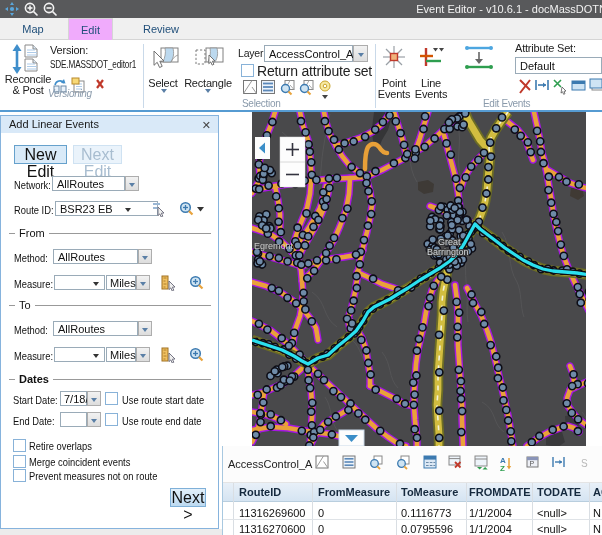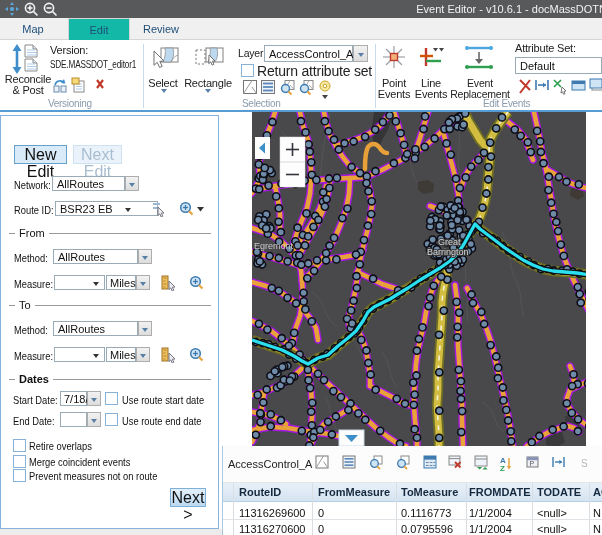--- a/index.html
+++ b/index.html
@@ -6,21 +6,21 @@
 html,body { width:602px; height:535px; overflow:hidden; background:#fff;
   font-family:"Liberation Sans", sans-serif; }
 .abs { position:absolute; }
 #stage { position:relative; width:602px; height:535px; background:#fff; overflow:hidden; }
 
 #topbar { left:0; top:0; width:602px; height:18px; background:#58595b; }
 #title { right:-5px; top:3px; color:#f2f2f2; font-size:11px; white-space:nowrap; }
 
 #tabstrip { left:0; top:18px; width:602px; height:22px; background:#f0f0f0; border-bottom:1px solid #d5d5d5;}
 .tab { position:absolute; top:0; height:22px; font-size:11px; color:#1f4e79; text-align:center; line-height:23px; }
-#tab-edit { left:68px; width:62px; background:#14b8a6; border:1px solid #d5d5d5; border-bottom:none; height:23px; }
+#tab-edit { left:68px; width:45px; background:#f0abfc; border:1px solid #d5d5d5; border-bottom:none; height:23px; }
 
 #ribbon { left:0; top:40px; width:602px; height:70px; background:#fff; }
 #ribbonline { left:0; top:110px; width:602px; height:2px; background:#569bd2; }
 .glabel { position:absolute; font-size:10px; color:#8a9aab; letter-spacing:-0.3px; }
 .vsep { position:absolute; top:4px; width:1px; height:64px; background:#c9d9e9; }
 .rtext { position:absolute; font-size:11px; color:#222; text-align:center; line-height:11px; white-space:nowrap; letter-spacing:-0.2px;}
 .sqz { transform-origin:0 0; transform:scaleX(0.82); }
 .combo { position:absolute; background:#fff; border:1px solid #9aabb8; font-size:11px; color:#111; white-space:nowrap; }
 .combobtn { position:absolute; background:linear-gradient(#f2f2f2,#ddd); border:1px solid #adadad; }
 .combobtn:after, .darr:after { content:""; position:absolute; left:50%; top:50%; margin:-1px 0 0 -3px;
@@ -111,21 +111,21 @@
         <rect x="1" y="9" width="5" height="6" fill="#eaf2fa" stroke="#6b8aa8"></rect>
         <rect x="8" y="9" width="5" height="6" fill="#eaf2fa" stroke="#6b8aa8"></rect>
         <rect x="21" y="4" width="10" height="11" fill="#fff" stroke="#8a8a8a"></rect>
         <line x1="23" y1="7" x2="29" y2="7" stroke="#aecbe8"></line>
           <line x1="23" y1="9.5" x2="29" y2="9.5" stroke="#aecbe8"></line>
           <line x1="23" y1="12" x2="29" y2="12" stroke="#aecbe8"></line>
         <rect x="19" y="1" width="7" height="6" fill="#f7d978" stroke="#b98a2a"></rect>
         <path d="M44 3 l6 8 M50 3 l-6 8" stroke="#c0392b" stroke-width="2.2"></path>
       </g>
     </svg>
-    <div class="glabel" style="left:48px;top:58px;">Versioning</div>
+    <div class="glabel" style="left:48px;top:48px;font-style:italic;">Versioning</div>
     <div class="vsep" style="left:143px;"></div>
 
     <svg class="abs" style="left:152px;top:7px" width="75" height="22" viewBox="0 0 75 22">
       <g>
         <rect x="9" y="1" width="17" height="14" fill="#fff" stroke="#808080"></rect>
         <path d="M13 1 c1 5 0 9 -2 14 l8 0 c3 -5 3 -9 2 -14 z" fill="#bcd9ef" stroke="#909090" stroke-width="0.8"></path>
         <path d="M26 8 c-3 1 -5 3 -7 7" fill="none" stroke="#909090" stroke-width="0.8"></path>
         <path d="M2 4 l10 10 -4.2 0.3 2.4 5 -2.6 1.2 -2.4 -5.2 -3.2 3 z" fill="#fff" stroke="#707070"></path>
       </g>
       <g transform="translate(44,0)">
@@ -195,21 +195,20 @@
       <circle cx="3" cy="4" r="2" fill="#4da6e0"></circle>
         <circle cx="27" cy="4" r="2" fill="#4da6e0"></circle>
       <line x1="15" y1="8" x2="15" y2="16" stroke="#666" stroke-width="1.6"></line>
       <path d="M15 20 l4 -5 -8 0 z" fill="#666"></path>
       <line x1="2" y1="23" x2="28" y2="23" stroke="#2e9e4f" stroke-width="2.4"></line>
       <circle cx="3" cy="23" r="2" fill="#2e9e4f"></circle>
         <circle cx="27" cy="23" r="2" fill="#2e9e4f"></circle>
     </svg>
     <div class="rtext" style="left:371px;top:38px;width:46px;">Point<br>Events</div>
     <div class="rtext" style="left:411px;top:38px;width:40px;">Line<br>Events</div>
-    <div class="rtext" style="left:447px;top:38px;width:66px;font-size:10.5px;">Event<br>Replacement</div>
     <div class="rtext" style="left:515px;top:3px;text-align:left;">Attribute Set:</div>
     <div class="combo" style="left:515px;top:17px;width:87px;height:17px;line-height:16px;padding-left:4px;">Default</div>
     <svg class="abs" style="left:518px;top:37px" width="88" height="18" viewBox="0 0 88 18">
       <path d="M2 3 l10 10 M12 3 l-10 13" stroke="#c0392b" stroke-width="2"></path>
       <g stroke="#3c7ab0" stroke-width="1.6" fill="none">
         <line x1="18" y1="3" x2="18" y2="13"></line>
           <line x1="30" y1="3" x2="30" y2="13"></line>
         <line x1="20" y1="8" x2="28" y2="8"></line>
       </g>
       <path d="M28 8 l-3 -2.5 v5 z" fill="#3c7ab0"></path>
@@ -222,20 +221,21 @@
       <g transform="translate(72,0)">
         <rect x="2" y="4" width="12" height="9" fill="#fff" stroke="#888"></rect>
         <rect x="0" y="2" width="12" height="9" fill="#cfe4f4" stroke="#3c7ab0"></rect>
       </g>
     </svg>
     <div class="glabel" style="left:483px;top:58px;">Edit Events</div>
   </div>
   <div class="abs" id="ribbonline"></div>
 
   <div class="abs" id="panel">
+    <div class="abs" id="panelhdr">Add Linear Events<span class="abs" id="panelx">✕</span></div>
     <div class="btn" id="newedit">New Edit</div>
     <div class="btn" id="nextedit">Next Edit</div>
 
     <div class="plabel" style="left:13px;top:63px;">Network:</div>
     <div class="combo" style="left:51px;top:60px;width:73px;height:15px;line-height:14px;padding-left:4px;">AllRoutes</div>
     <div class="combobtn" style="left:124px;top:60px;width:14px;height:15px;"></div>
 
     <div class="plabel" style="left:13px;top:88px;">Route ID:</div>
     <div class="combo" style="left:54px;top:85px;width:103px;height:15px;line-height:14px;padding-left:4px;">BSR23 EB</div>
     <div class="darrb darr" style="position:absolute;left:122px;top:88px;width:10px;height:10px;"></div>

